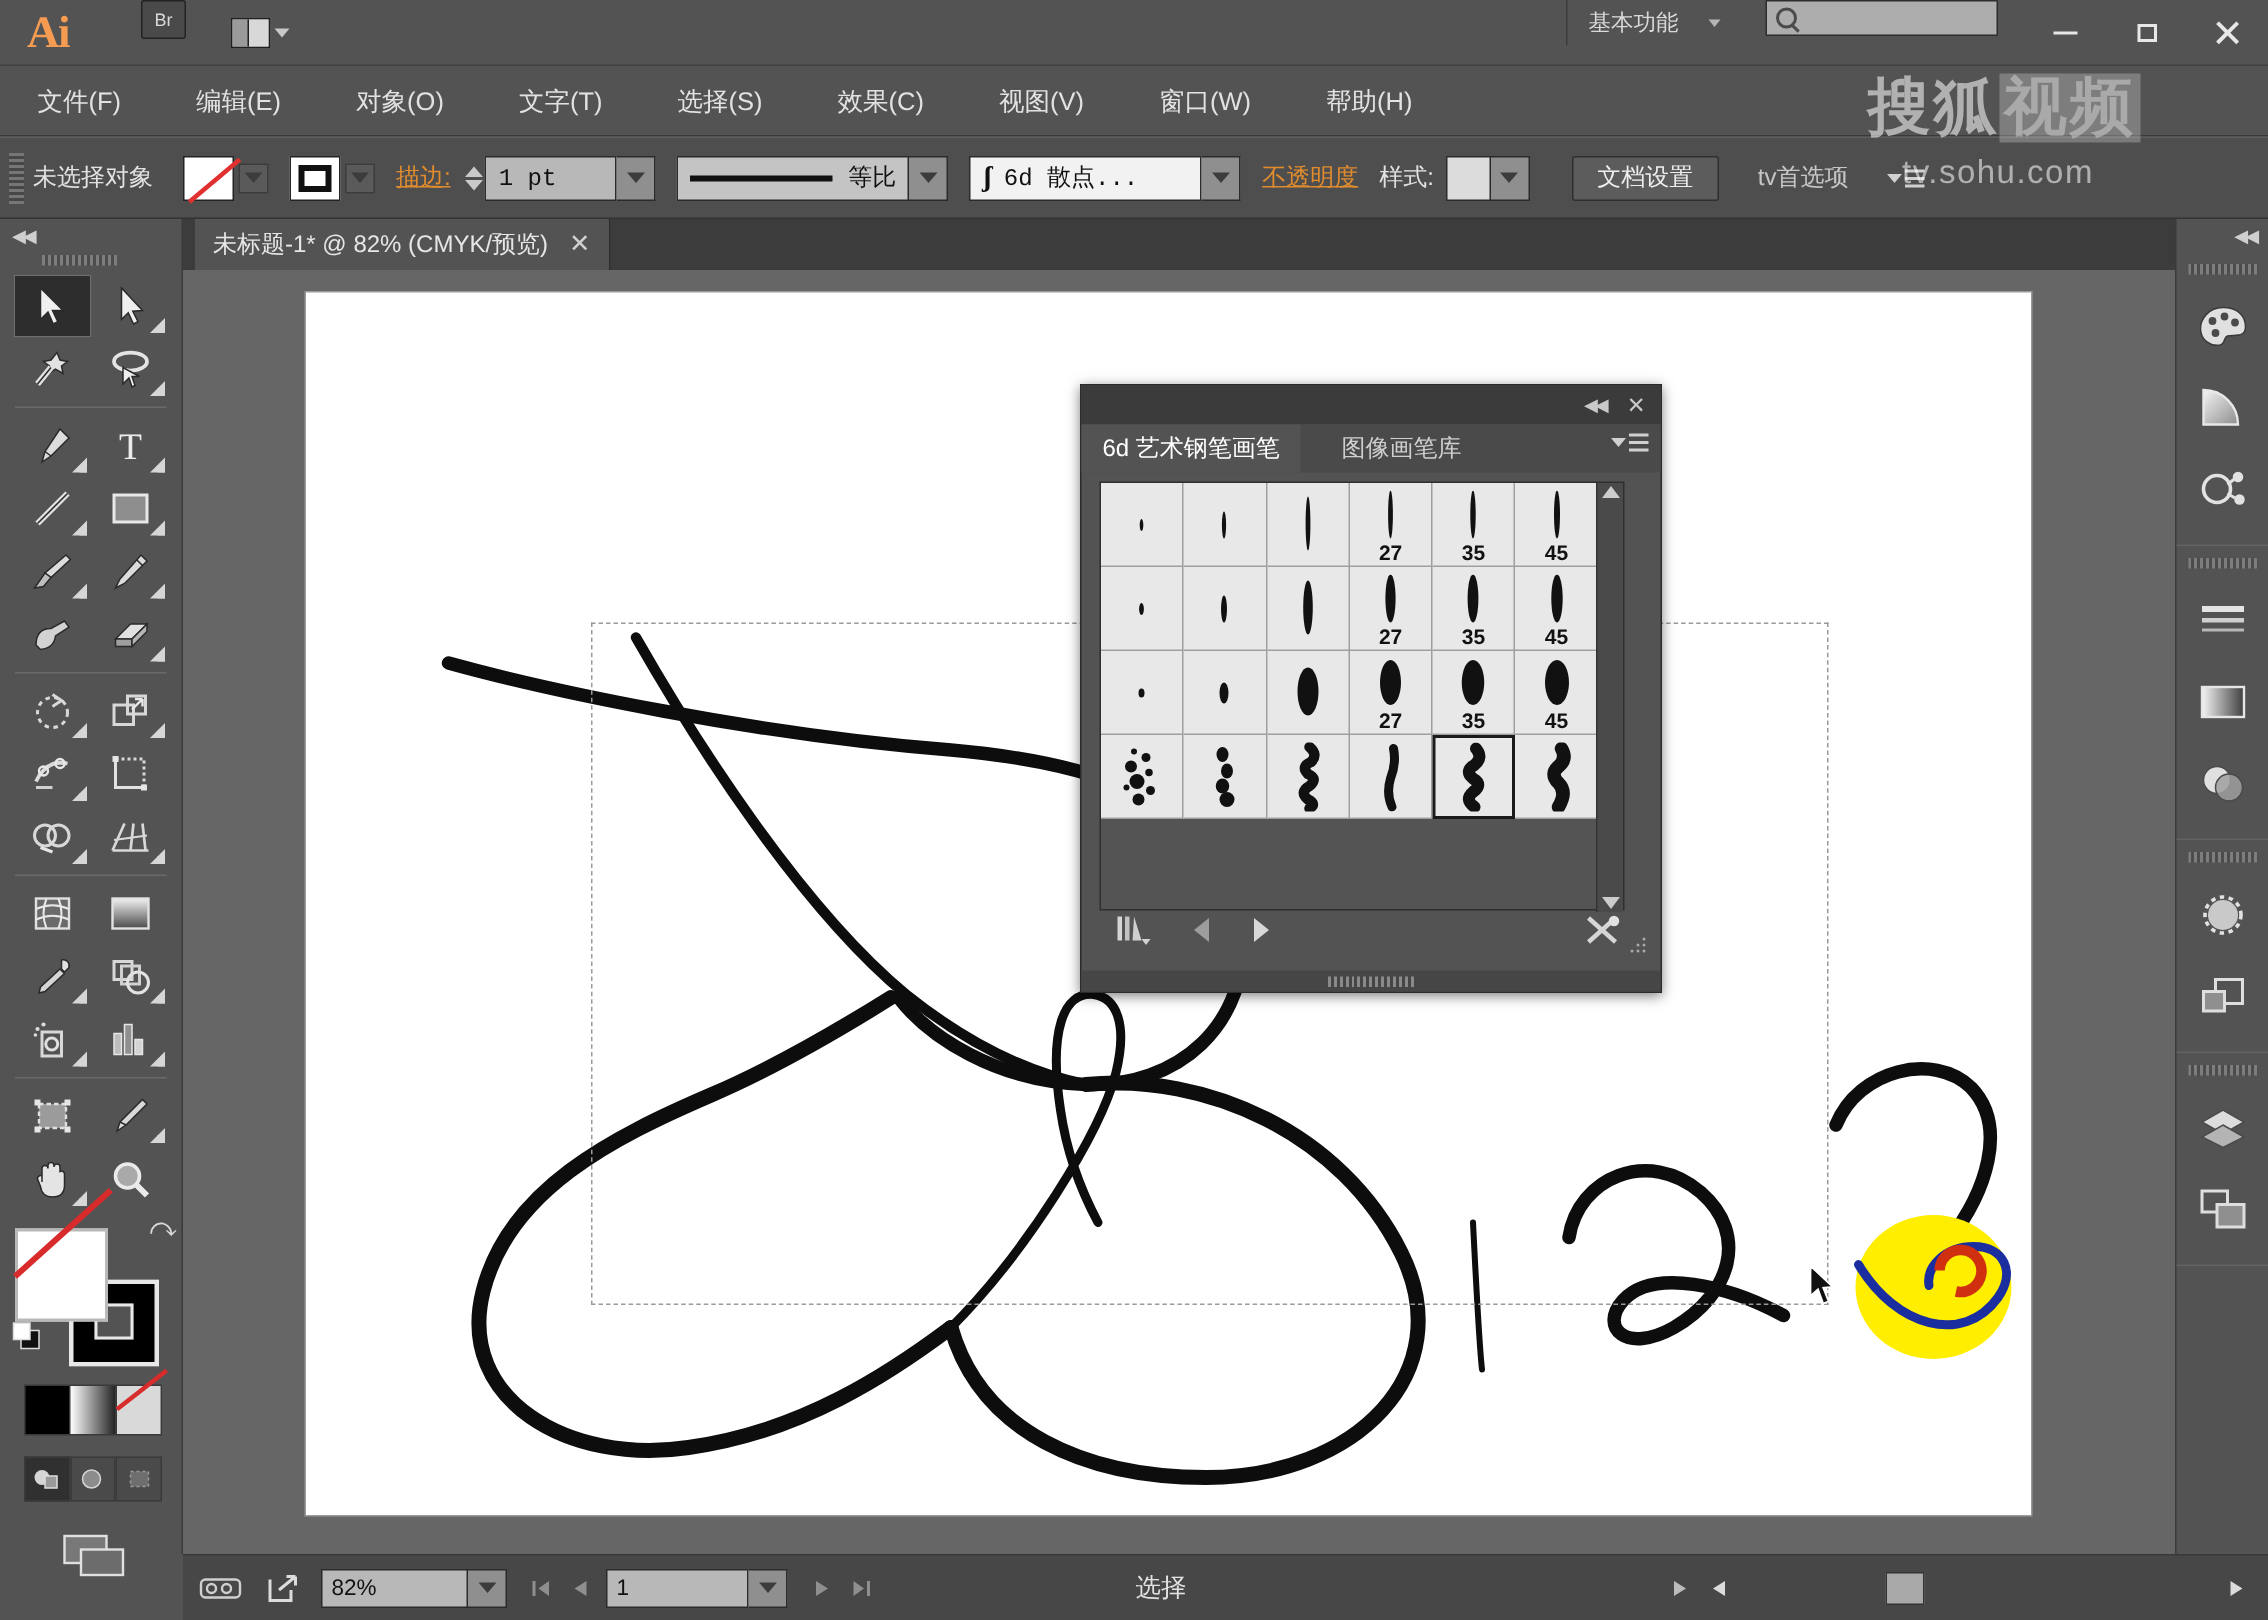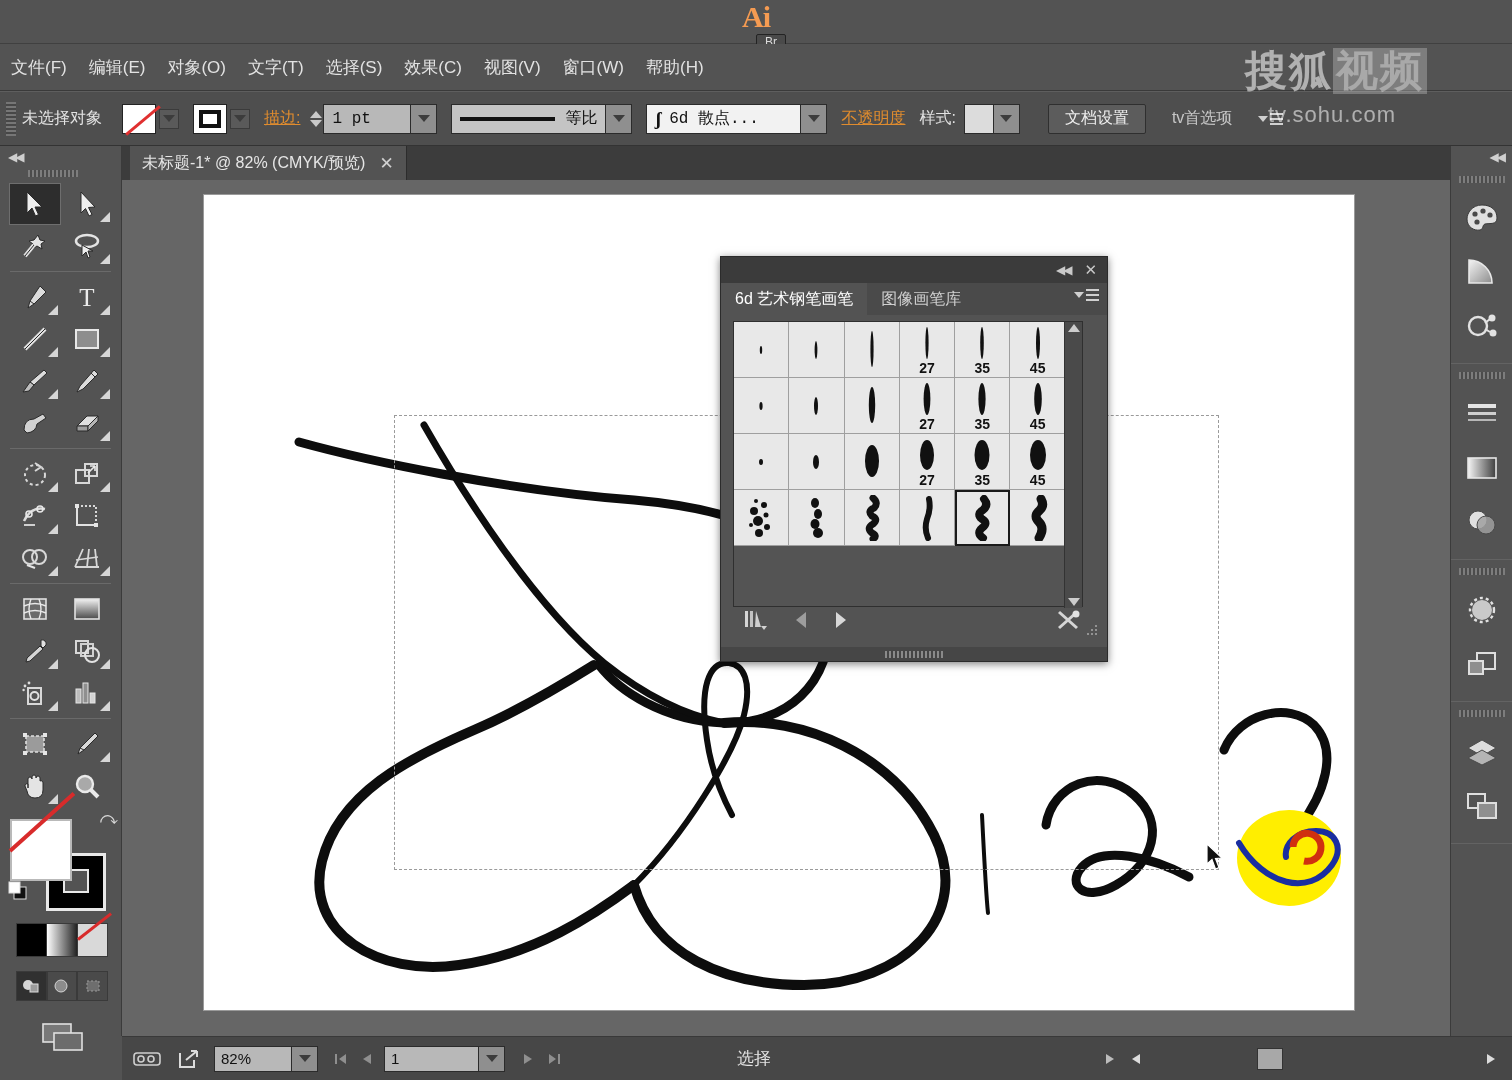--- a/index.html
+++ b/index.html
@@ -8,23 +8,22 @@
     font-family: "Liberation Sans", "DejaVu Sans", sans-serif;
     background:#535353;
     color:#d4d4d4;
     -webkit-font-smoothing:none;
   }
   #app { position:relative; width:1512px; height:1080px; }
 
   
   .topbar{
     position:absolute; left:0; top:0; width:1512px; height:44px;
-    background:#535353; display:flex; align-items:center;
+    background:#535353; display:flex; 
     border-bottom:1px solid #404040;
-    flex-direction:column;
   }
   .ai-logo{
     width:64px; height:44px; display:flex; align-items:center; justify-content:center;
     font-family:"Liberation Serif", serif; font-size:30px; font-weight:bold;
     color:#f59b52; letter-spacing:-1px;
   }
   .br-btn{
     width:30px;height:26px;border:1px solid #232323;background:#4a4a4a;
     display:flex;align-items:center;justify-content:center;
     font-size:12px;font-weight:normal;color:#d9d9d9;border-radius:2px;margin-left:30px;
@@ -56,21 +55,21 @@
   .winbtn.close{font-size:26px;}
   .minico{width:16px;height:2px;background:#e8e8e8;}
   .maxico{width:13px;height:12px;border:2px solid #e8e8e8;}
 
   
   .menubar{
     position:absolute;left:0;top:44px;width:1512px;height:47px;
     background:#535353;display:flex;align-items:center;
     border-bottom:1px solid #3a3a3a;
   }
-  .menuitem{padding:0 11px;font-size:17px;color:#e2e2e2;line-height:47px;cursor:default;}
+  .menuitem{padding:0 25px;font-size:17px;color:#e2e2e2;line-height:47px;cursor:default;}
 
   
   .ctrlbar{
     position:absolute;left:0;top:91px;width:1512px;height:55px;
     background:#4e4e4e;display:flex;align-items:center;
     border-bottom:1px solid #333;border-top:1px solid #5e5e5e;
   }
   .gripper{width:10px;height:34px;margin:0 6px 0 6px;
     background:repeating-linear-gradient(to bottom,#767676 0 2px,#474747 2px 4px);}
   .ctrl-label{font-size:16px;color:#e2e2e2;margin-right:20px;}
@@ -174,21 +173,21 @@
   .vs-up{width:0;height:0;border-left:7px solid transparent;border-right:7px solid transparent;border-bottom:9px solid #dcdcdc;}
   .vs-dn{width:0;height:0;border-left:7px solid transparent;border-right:7px solid transparent;border-top:9px solid #dcdcdc;}
   .vsthumb{position:absolute;left:2px;top:420px;width:18px;height:28px;background:#a8a8a8;border:1px solid #333;}
 
   
   .brushpanel{position:absolute;left:720px;top:256px;width:388px;height:406px;
     background:#535353;border:1px solid #2b2b2b;box-shadow:0 2px 8px rgba(0,0,0,.5);}
   .bp-titlebar{height:26px;background:#3b3b3b;display:flex;align-items:center;justify-content:flex-end;gap:14px;padding-right:10px;}
   .bp-chev{font-size:12px;color:#c9c9c9;letter-spacing:-2px;}
   .bp-x{font-size:15px;color:#c9c9c9;}
-  .bp-tabs{height:32px;background:#4a4a4a;display:flex;align-items:stretch;position:relative;}
+  .bp-tabs{height:32px;background:#4a4a4a;display:flex;align-items:stretch;position:relative;gap:13px;}
   .bp-tab{display:flex;align-items:center;padding:0 14px;font-size:16px;color:#cfcfcf;}
   .bp-tab.active{background:#535353;color:#ffffff;}
   .bp-menu{position:absolute;right:8px;top:6px;display:flex;align-items:center;gap:2px;}
   .bp-body{position:absolute;left:12px;top:64px;width:350px;height:286px;background:#545454;border:1px solid #2f2f2f;}
   .bgrid{position:absolute;left:0;top:0;width:332px;display:grid;grid-template-columns:repeat(6,55.3px);}
   .bcell{height:56px;background:#e8e8e8;border-right:1px solid #9f9f9f;border-bottom:1px solid #9f9f9f;
     position:relative;display:flex;align-items:center;justify-content:center;}
   .bcell.selected{outline:2px solid #1a1a1a;outline-offset:-2px;z-index:2;}
   .bnum{position:absolute;bottom:1px;left:0;right:0;text-align:center;font-size:14px;color:#111;
     font-family:"Liberation Sans",sans-serif;font-weight:bold;}
@@ -208,21 +207,21 @@
   .rd-head{height:22px;display:flex;align-items:center;justify-content:flex-end;padding-right:8px;}
   .rd-group{padding:6px 0 10px;border-bottom:1px solid #636363;}
   .rd-grip{width:46px;height:7px;margin:2px auto 8px;
     background:repeating-linear-gradient(to right,#7d7d7d 0 2px,#4c4c4c 2px 4px);}
   .rd-item{width:62px;height:54px;display:flex;align-items:center;justify-content:center;}
 
   
   .statusbar{position:absolute;left:122px;bottom:0;width:1390px;height:44px;background:#474747;
     border-top:1px solid #393939;display:flex;align-items:center;}
   .sb-ico{width:34px;height:28px;display:flex;align-items:center;justify-content:center;margin-left:8px;}
-  .sb-fld{width:78px;height:26px;background:#b8b8b8;border:1px solid #2b2b2b;color:#111;
+  .sb-fld{width:98px;height:26px;background:#b8b8b8;border:1px solid #2b2b2b;color:#111;
     font-size:15px;display:flex;align-items:center;padding-left:6px;font-family:"Liberation Sans",sans-serif;}
   .sb-dd{width:26px;height:26px;background:#8f8f8f;border:1px solid #2b2b2b;border-left:none;
     display:flex;align-items:center;justify-content:center;}
   .navbtn{width:26px;height:28px;display:flex;align-items:center;justify-content:center;}
   .sb-status{font-size:17px;color:#e2e2e2;margin-left:170px;}
   .sb-hbar{flex:1;height:26px;display:flex;align-items:center;}
   .hsthumb{width:26px;height:22px;background:#a8a8a8;border:1px solid #333;}
 </style>
 </head>
 <body>

